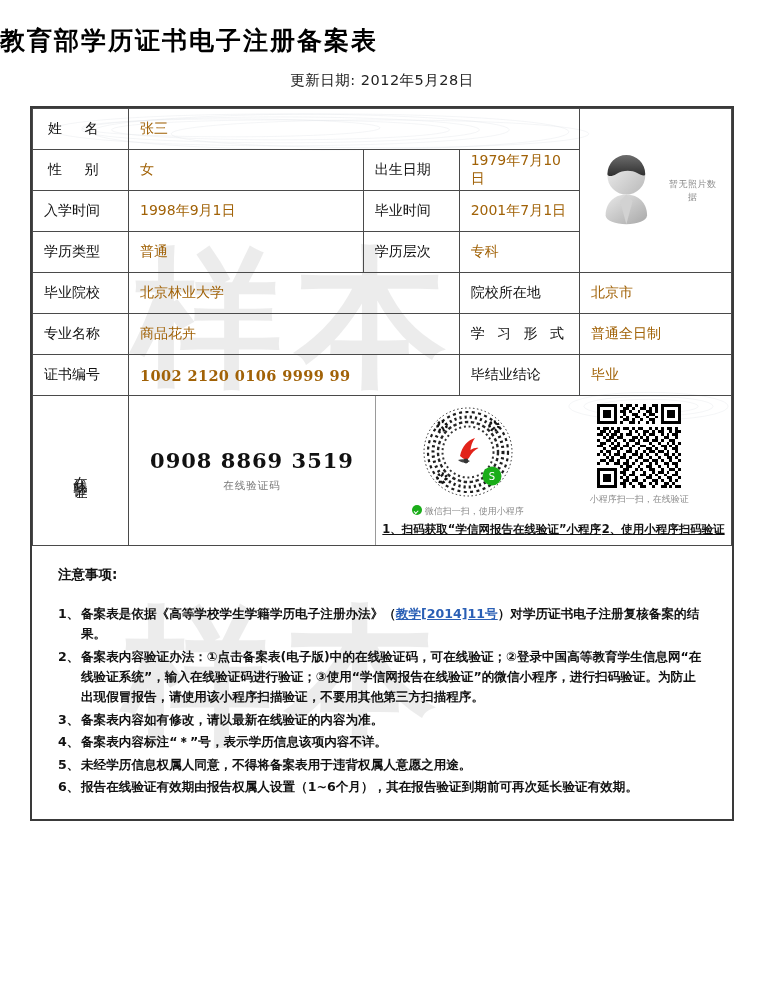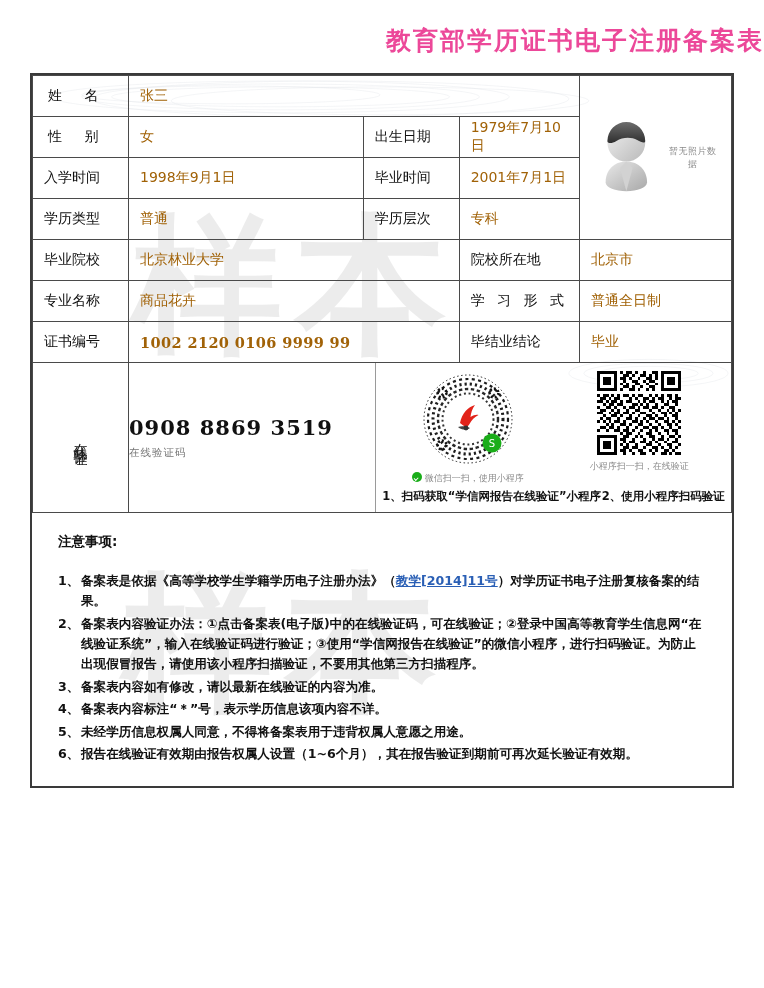--- a/index.html
+++ b/index.html
@@ -7,25 +7,25 @@
     width: 764px; height: 988px;
     background: #ffffff;
     font-family: "DejaVu Sans", "Liberation Sans", sans-serif;
     color: #1a1a1a;
     overflow: hidden;
   }
   .page { position: relative; width: 764px; height: 988px; padding: 0; }
 
   
   .title {
-    text-align: right;
+    text-align: left;
     font-size: 25px;
     font-weight: bold;
     letter-spacing: 2px;
-    color: #ec4899;
+    color: #000000;
     padding-top: 24px;
   }
   .subtitle {
     text-align: center;
     font-size: 14.5px;
     color: #222;
     padding-top: 14px;
     letter-spacing: .5px;
   }
 
@@ -107,40 +107,40 @@
     border-right: 1px solid #4a4a4a;
     display: flex; align-items: center; justify-content: center;
     font-size: 14px; line-height: 1.5;
     writing-mode: vertical-rl;
     letter-spacing: 3px;
     padding: 22px 0;
   }
   .verify-code-col {
     width: 246px;
     display: flex; flex-direction: column;
-    align-items: flex-start; justify-content: center;
+    align-items: center; justify-content: center;
     gap: 6px;
   }
   .verify-code {
     font-family: "DejaVu Serif", "Liberation Serif", serif;
     font-size: 21px; font-weight: bold; letter-spacing: 1px; color: #111;
   }
   .verify-code-label { font-size: 10.5px; color: #777; letter-spacing: 1px; }
   .verify-qr-col {
     flex: 1;
     border-left: 1px solid #9a9a9a;
     display: flex; flex-direction: column;
   }
   .qr-pair { display: flex; justify-content: space-around; align-items: flex-start; padding: 8px 6px 0 6px; }
   .qr-item { display: flex; flex-direction: column; align-items: center; gap: 5px; width: 170px; }
   .qr-cap { font-size: 9px; color: #8a8a8a; display: flex; align-items: flex-start; gap: 3px; white-space: nowrap; }
   .wx-dot { width: 10px; height: 10px; border-radius: 50%; background: #1aad19; display:inline-block; position: relative; flex: none;}
   .wx-dot::after{content:"";position:absolute;left:2.5px;top:4.5px;width:3px;height:1.6px;border-left:1.4px solid #fff;border-bottom:1.4px solid #fff;transform:rotate(-45deg);}
   .steps { display: flex; justify-content: space-around; padding: 4px 6px 8px 6px; }
-  .step { font-size: 11.5px; font-weight: bold; color: #111; white-space: nowrap; }
+  .step { font-size: 11.5px; font-weight: bold; color: #111; white-space: nowrap; text-decoration: underline; }
 
   
   .notes {
     position: relative; z-index: 4;
     padding: 18px 26px 10px 26px;
     font-size: 12.6px; line-height: 1.62; color: #111;
   }
   .notes-title { font-weight: bold; font-size: 13.5px; margin-bottom: 18px; }
   .note { display: flex; margin-bottom: 2px; }
   .note-num { width: 23px; flex: none; font-weight: bold; }
@@ -154,20 +154,24 @@
   }
   .chsi-text { font-size: 15px; font-weight: bold; color: #3b3b3b; letter-spacing: .5px; }
   .spacer { height: 10px; }
 </style>
 </head>
 <body>
 
 <div class="page">
 
   <div class="title">教育部学历证书电子注册备案表</div>
+  <div class="subtitle">
+    <span>更新日期:</span>
+    <span>2012年5月28日</span>
+  </div>
 
   <div class="frame">
 
     <svg class="guilloche" viewBox="0 0 704 560" preserveAspectRatio="none">
       <g stroke="#9aa3b2" stroke-width="0.4" fill="none" opacity="0.55">
         <ellipse cx="250" cy="22" rx="230" ry="16"></ellipse>
         <ellipse cx="250" cy="22" rx="200" ry="13"></ellipse>
         <ellipse cx="250" cy="22" rx="170" ry="10"></ellipse>
         <ellipse cx="300" cy="24" rx="240" ry="18"></ellipse>
         <ellipse cx="200" cy="20" rx="150" ry="9"></ellipse>

